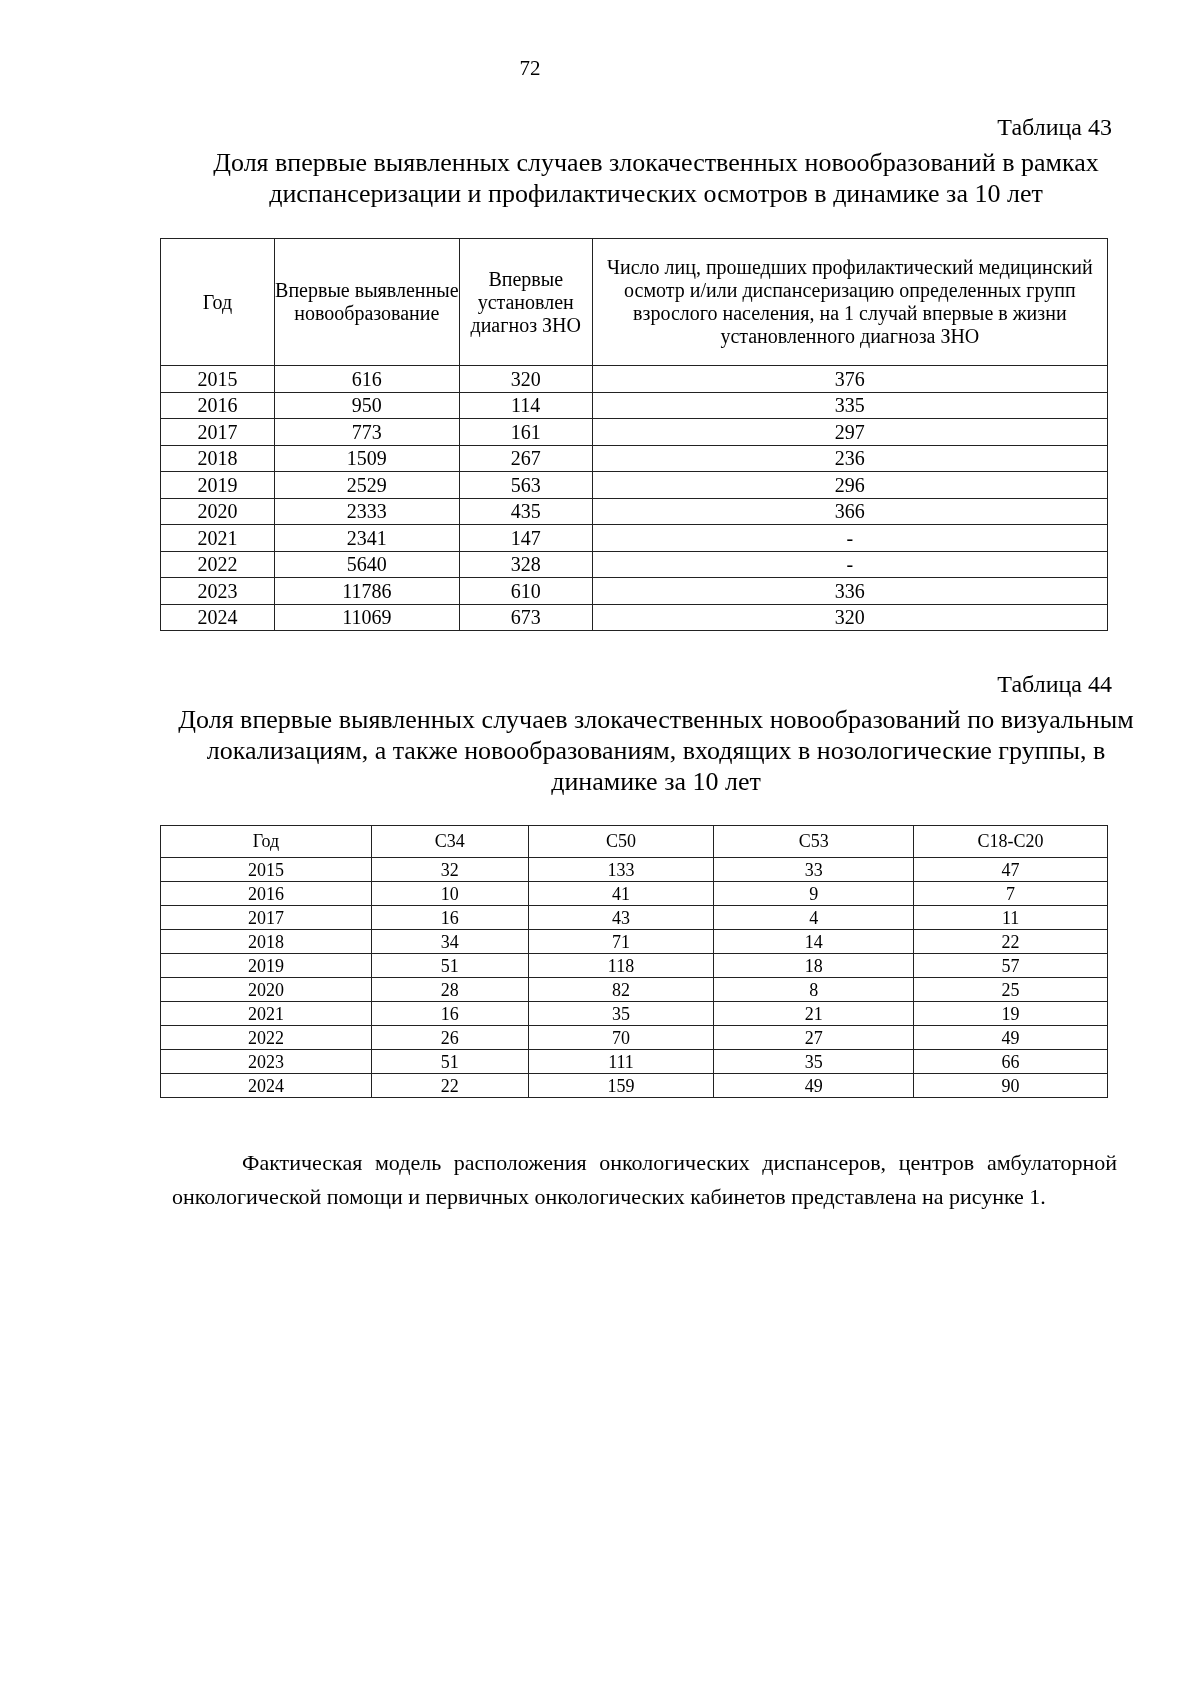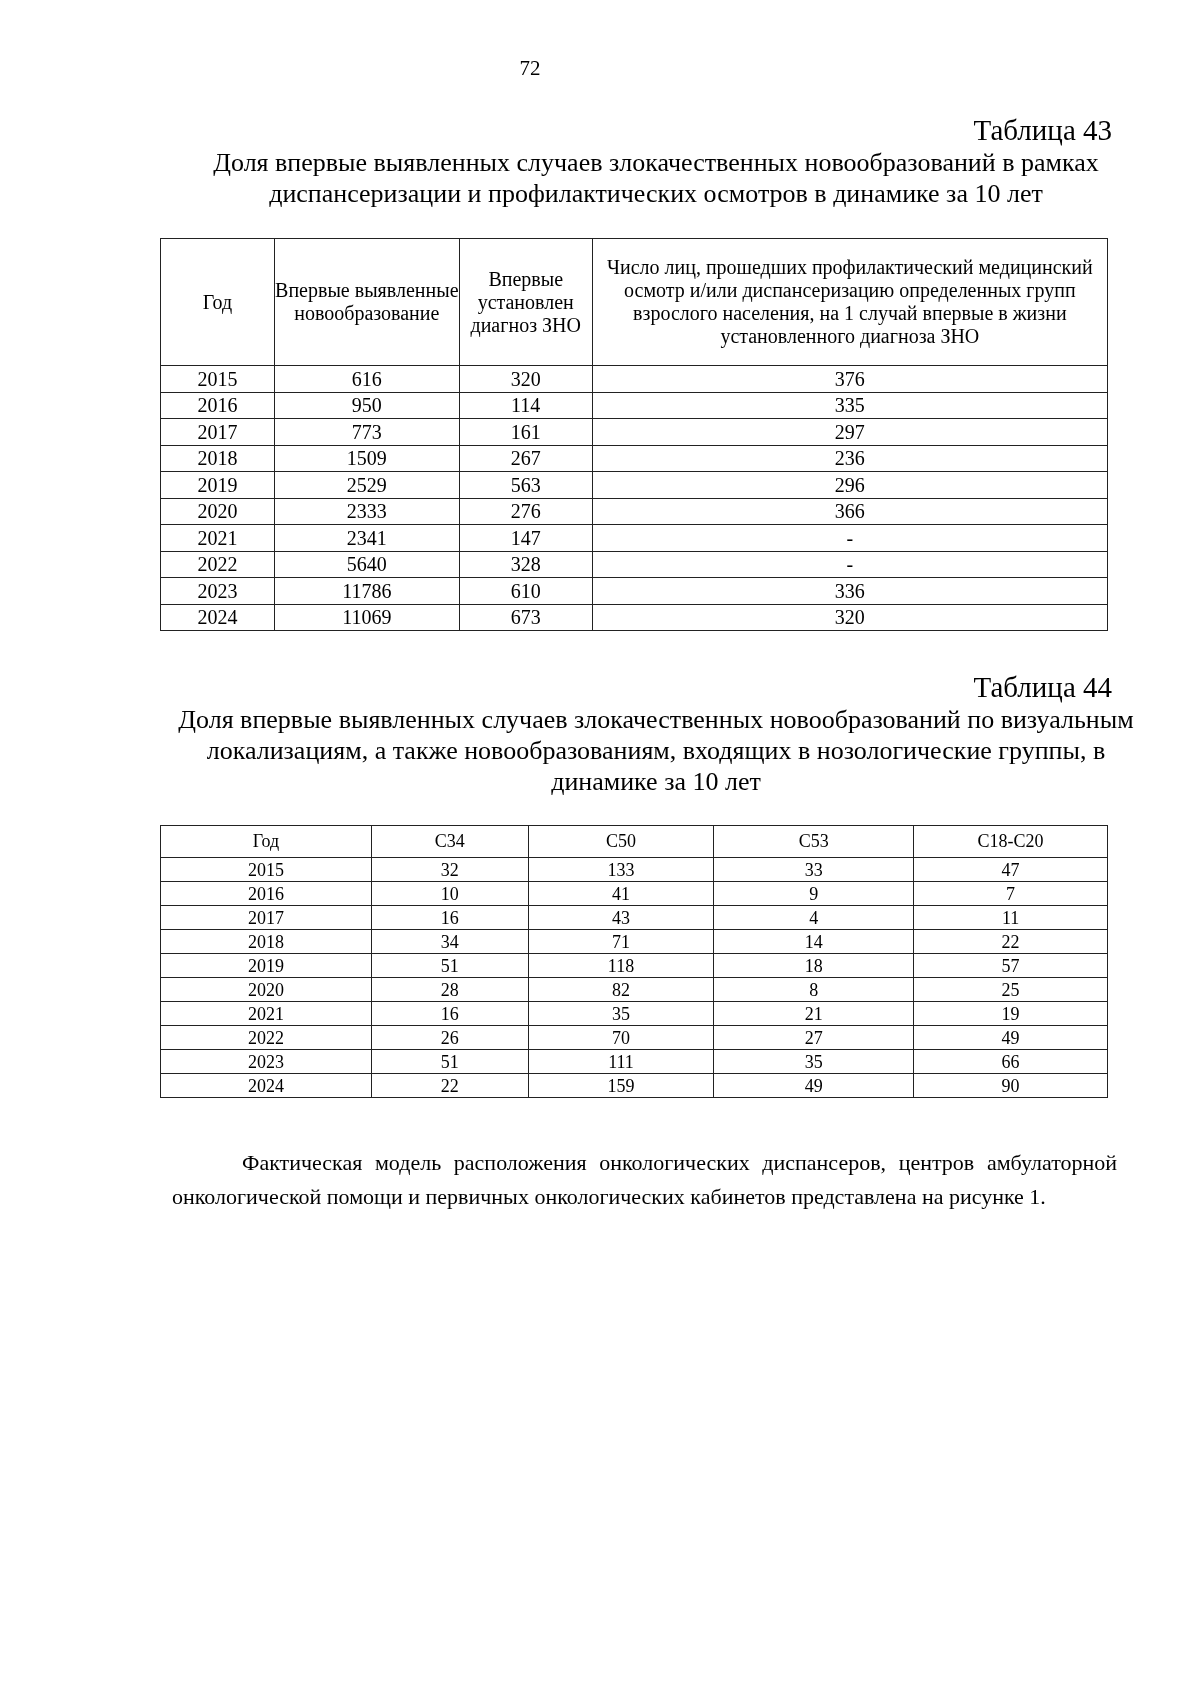--- a/index.html
+++ b/index.html
@@ -5,21 +5,21 @@
     html, body { margin: 0; padding: 0; background: #ffffff; }
     body {
       width: 1200px; height: 1697px; position: relative; overflow: hidden;
       font-family: "Liberation Serif", "DejaVu Serif", serif; color: #000;
     }
     .page-number {
       position: absolute; top: 56px; left: 0; width: 1060px;
       text-align: center; font-size: 21px;
     }
     .table-label {
-      position: absolute; right: 88px; font-size: 29px;
+      position: absolute; right: 88px; font-size: 24px;
     }
     .table-title {
       position: absolute; left: 176px; width: 960px; text-align: center;
       font-size: 26px; line-height: 31px;
     }
     table { border-collapse: collapse; position: absolute; }
     td, th {
       border: 1px solid #222; text-align: center; font-weight: normal;
       padding: 0; vertical-align: middle;
     }
@@ -85,21 +85,21 @@
       </tr>
     <tr>
         <td>2019</td>
         <td>2529</td>
         <td>563</td>
         <td>296</td>
       </tr>
     <tr>
         <td>2020</td>
         <td>2333</td>
-        <td>276</td>
+        <td>435</td>
         <td>366</td>
       </tr>
     <tr>
         <td>2021</td>
         <td>2341</td>
         <td>147</td>
         <td>-</td>
       </tr>
     <tr>
         <td>2022</td>

